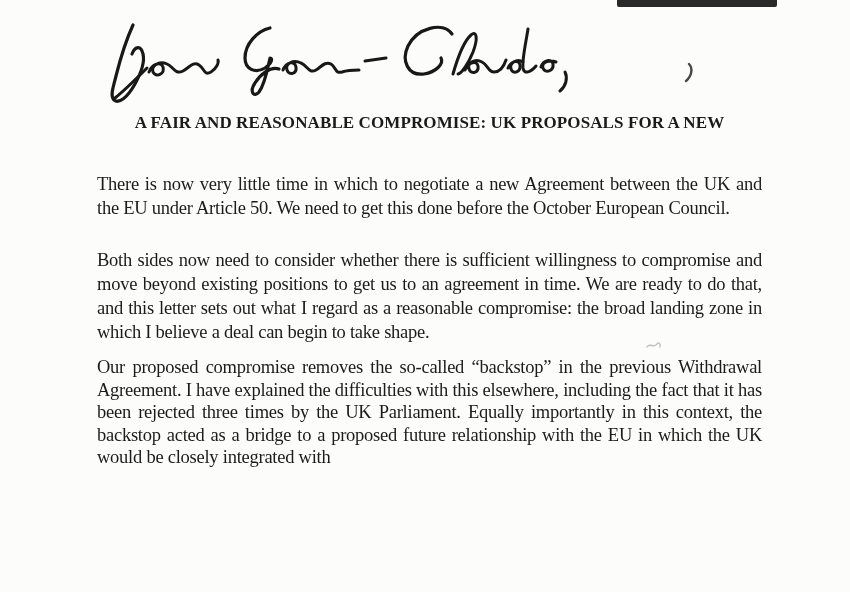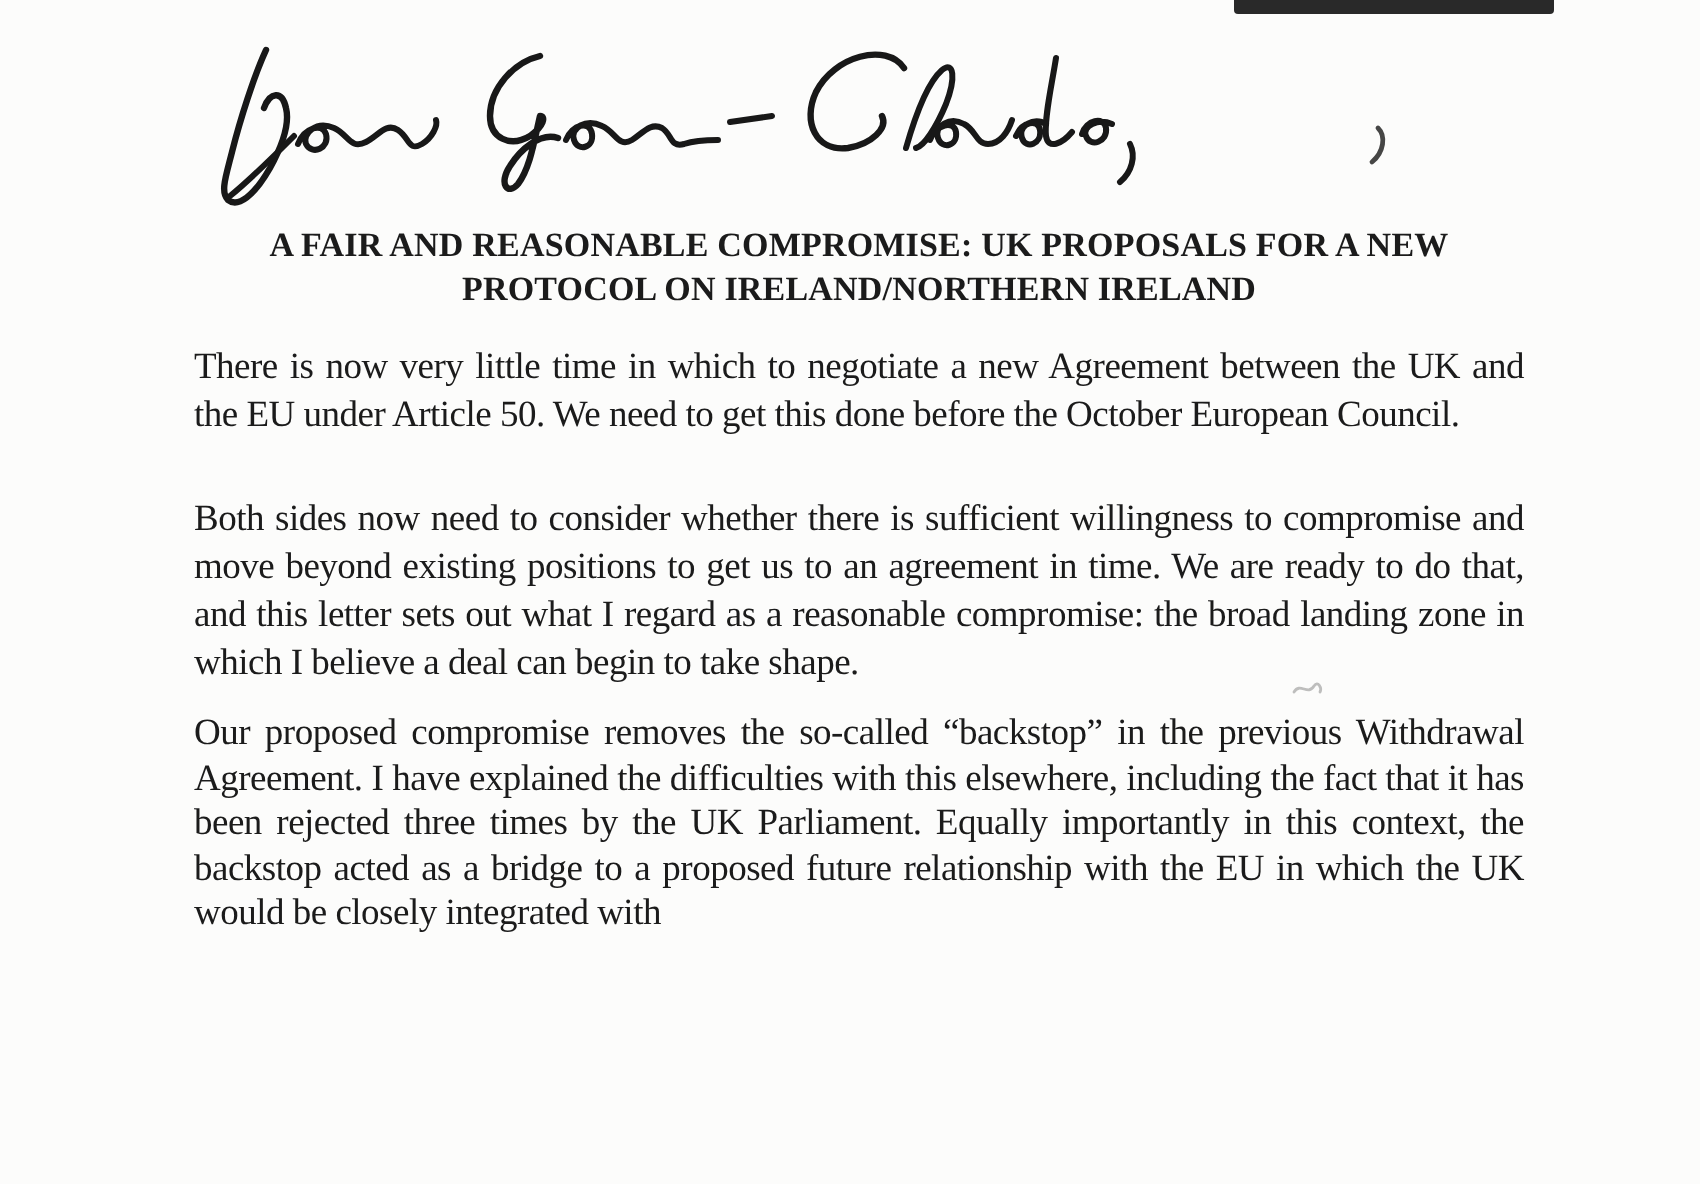--- a/index.html
+++ b/index.html
@@ -102,21 +102,20 @@
     </div>
 
     <div class="stray-comma">
       <svg width="12" height="22" viewBox="0 0 12 22">
         <path class="ink" stroke-width="2.4" d="M 5,2 C 9,6 8,14 2,19" opacity="0.8"></path>
       </svg>
     </div>
 
     <div class="doc-title">
       <div>A FAIR AND REASONABLE COMPROMISE: UK PROPOSALS FOR A NEW</div>
-      <div>PROTOCOL ON IRELAND/NORTHERN IRELAND</div>
     </div>
 
     <div class="doc-body">
       <p class="first">There is now very little time in which to negotiate a new Agreement between the UK and the EU under Article 50. We need to get this done before the October European Council.</p>
       <p>Both sides now need to consider whether there is sufficient willingness to compromise and move beyond existing positions to get us to an agreement in time. We are ready to do that, and this letter sets out what I regard as a reasonable compromise: the broad landing zone in which I believe a deal can begin to take shape.</p>
       <p class="last">Our proposed compromise removes the so-called “backstop” in the previous Withdrawal Agreement. I have explained the difficulties with this elsewhere, including the fact that it has been rejected three times by the UK Parliament. Equally importantly in this context, the backstop acted as a bridge to a proposed future relationship with the EU in which the UK would be closely integrated with</p>
     </div>
 
     <div class="smudge">
       <svg width="16" height="10" viewBox="0 0 16 10">

